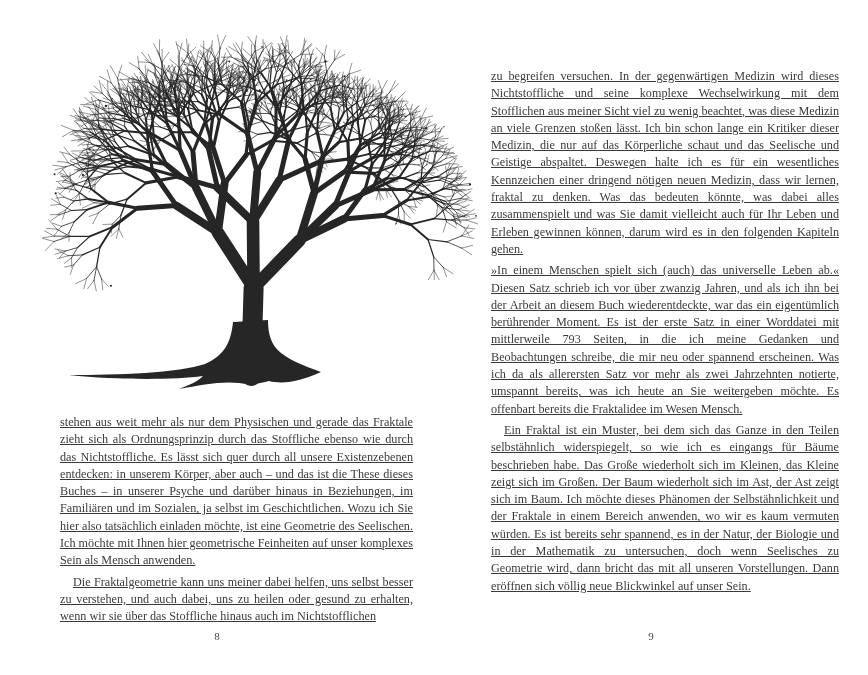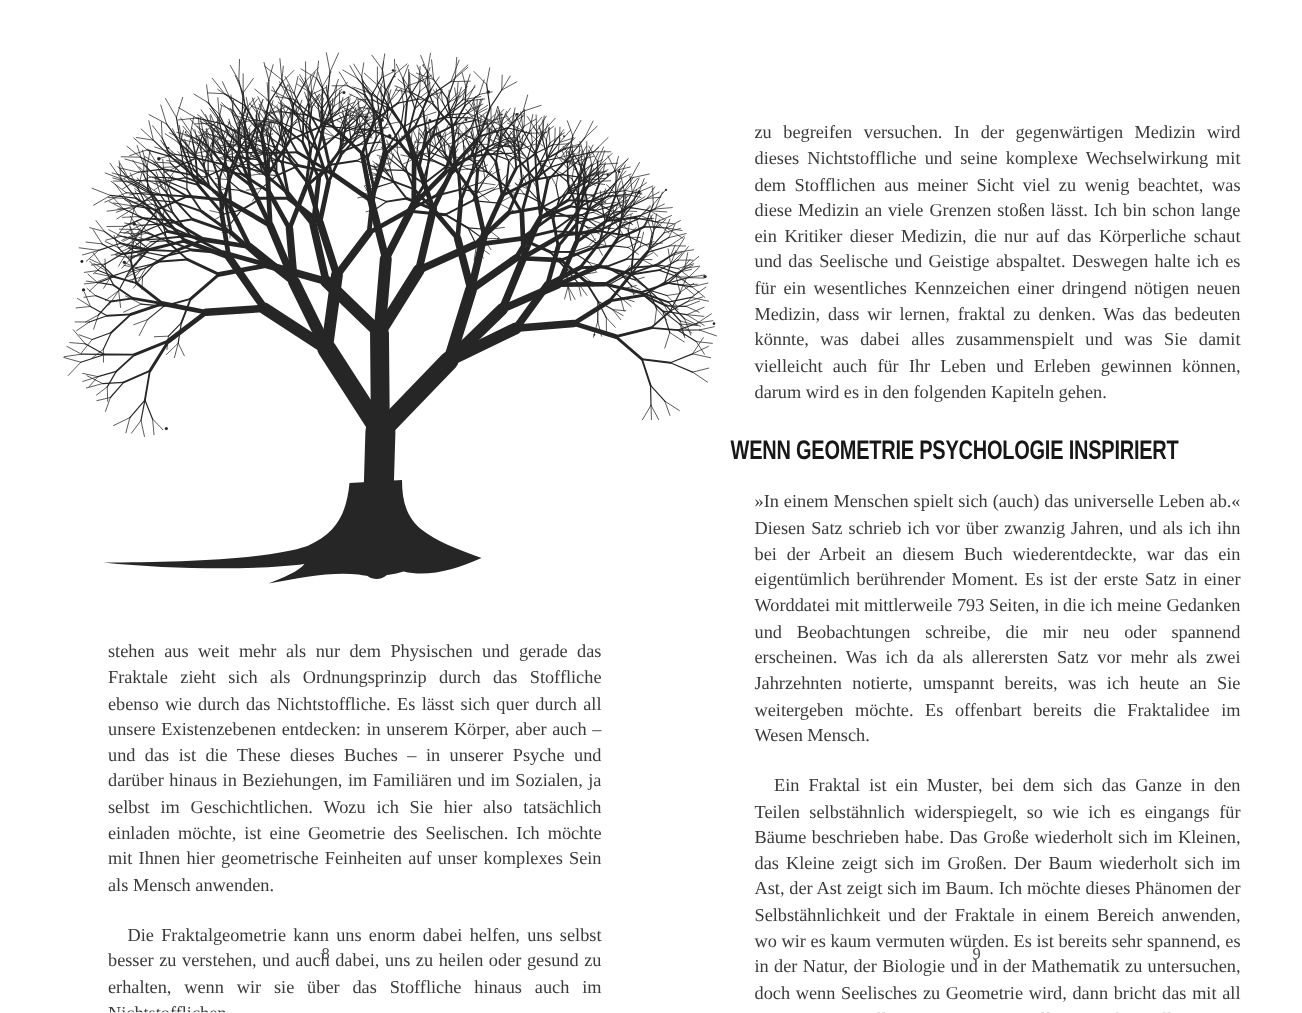--- a/index.html
+++ b/index.html
@@ -10,21 +10,21 @@
   .page-right{left:434px;}
 
   .tree-fig{position:absolute;left:55px;top:24px;width:370px;height:362px;margin:0;}
   .tree-fig svg{width:100%;height:100%;overflow:visible;display:block;}
 
   .col{position:absolute;font-size:12.2px;line-height:17.3px;color:#3a3a3a;
        text-align:justify;}
   .col-left{left:56px;top:410px;width:361px;}
   .col-right{left:53px;top:64px;width:356px;}
 
-  .para{margin:16px;text-align:justify;hyphens:auto;}
+  .para{margin:4px;text-align:justify;hyphens:auto;text-decoration:underline;}
   .para.indent{text-indent:13px;}
 
   .heading{margin:21px 0 10px 0;font-family:"Liberation Sans","DejaVu Sans",sans-serif;
            font-weight:700;font-size:18px;line-height:19px;color:#171717;}
   .heading .hx{display:inline-block;white-space:nowrap;transform:scaleX(0.74);
                transform-origin:left center;letter-spacing:-0.2px;}
 
   .pagenum{position:absolute;bottom:33px;left:0;width:434px;text-align:center;
            font-size:11px;color:#4a4a4a;}
 </style>
@@ -2236,31 +2236,30 @@
             <circle cx="389.0" cy="102.6" r="0.70"></circle>
             <circle cx="415.0" cy="160.4" r="1.13"></circle>
             <circle cx="328.9" cy="88.8" r="0.78"></circle>
             <circle cx="368.2" cy="121.8" r="0.61"></circle>
             <circle cx="421.0" cy="191.8" r="0.90"></circle>
           </g>
         </svg>
     </figure>
     <div class="col col-left">
         <p class="para">stehen aus weit mehr als nur dem Physischen und gerade das Fraktale zieht sich als Ordnungsprinzip durch das Stoffliche ebenso wie durch das Nichtstoffliche. Es lässt sich quer durch all unsere Existenzebenen entdecken: in unserem Körper, aber auch – und das ist die These dieses Buches – in unserer Psyche und darüber hinaus in Beziehungen, im Familiären und im Sozialen, ja selbst im Geschichtlichen. Wozu ich Sie hier also tatsächlich einladen möchte, ist eine Geometrie des Seelischen. Ich möchte mit Ihnen hier geometrische Feinheiten auf unser komplexes Sein als Mensch anwenden.</p>
-        <p class="para indent">Die Fraktalgeometrie kann uns enorm dabei helfen, uns selbst besser zu verstehen, und auch dabei, uns zu heilen oder gesund zu erhalten, wenn wir sie über das Stoffliche hinaus auch im Nichtstofflichen</p>
+        <p class="para indent">Die Fraktalgeometrie kann uns meiner dabei helfen, uns selbst besser zu verstehen, und auch dabei, uns zu heilen oder gesund zu erhalten, wenn wir sie über das Stoffliche hinaus auch im Nichtstofflichen</p>
       </div>
     <div class="pagenum">8</div>
   </section>
 
   <section class="page page-right">
     <div class="col col-right">
       <div>
           <p class="para">zu begreifen versuchen. In der gegenwärtigen Medizin wird dieses Nichtstoffliche und seine komplexe Wechselwirkung mit dem Stofflichen aus meiner Sicht viel zu wenig beachtet, was diese Medizin an viele Grenzen stoßen lässt. Ich bin schon lange ein Kritiker dieser Medizin, die nur auf das Körperliche schaut und das Seelische und Geistige abspaltet. Deswegen halte ich es für ein wesentliches Kennzeichen einer dringend nötigen neuen Medizin, dass wir lernen, fraktal zu denken. Was das bedeuten könnte, was dabei alles zusammenspielt und was Sie damit vielleicht auch für Ihr Leben und Erleben gewinnen können, darum wird es in den folgenden Kapiteln gehen.</p>
         </div>
-      <h2 class="heading"><span class="hx">WENN GEOMETRIE PSYCHOLOGIE INSPIRIERT</span></h2>
       <div>
           <p class="para">»In einem Menschen spielt sich (auch) das universelle Leben ab.« Diesen Satz schrieb ich vor über zwanzig Jahren, und als ich ihn bei der Arbeit an diesem Buch wiederentdeckte, war das ein eigentümlich berührender Moment. Es ist der erste Satz in einer Worddatei mit mittlerweile 793 Seiten, in die ich meine Gedanken und Beobachtungen schreibe, die mir neu oder spannend erscheinen. Was ich da als allerersten Satz vor mehr als zwei Jahrzehnten notierte, umspannt bereits, was ich heute an Sie weitergeben möchte. Es offenbart bereits die Fraktalidee im Wesen Mensch.</p>
           <p class="para indent">Ein Fraktal ist ein Muster, bei dem sich das Ganze in den Teilen selbstähnlich widerspiegelt, so wie ich es eingangs für Bäume beschrieben habe. Das Große wiederholt sich im Kleinen, das Kleine zeigt sich im Großen. Der Baum wiederholt sich im Ast, der Ast zeigt sich im Baum. Ich möchte dieses Phänomen der Selbstähnlichkeit und der Fraktale in einem Bereich anwenden, wo wir es kaum vermuten würden. Es ist bereits sehr spannend, es in der Natur, der Biologie und in der Mathematik zu untersuchen, doch wenn Seelisches zu Geometrie wird, dann bricht das mit all unseren Vorstellungen. Dann eröffnen sich völlig neue Blickwinkel auf unser Sein.</p>
         </div>
     </div>
     <div class="pagenum">9</div>
   </section>
 
 </div>
 

